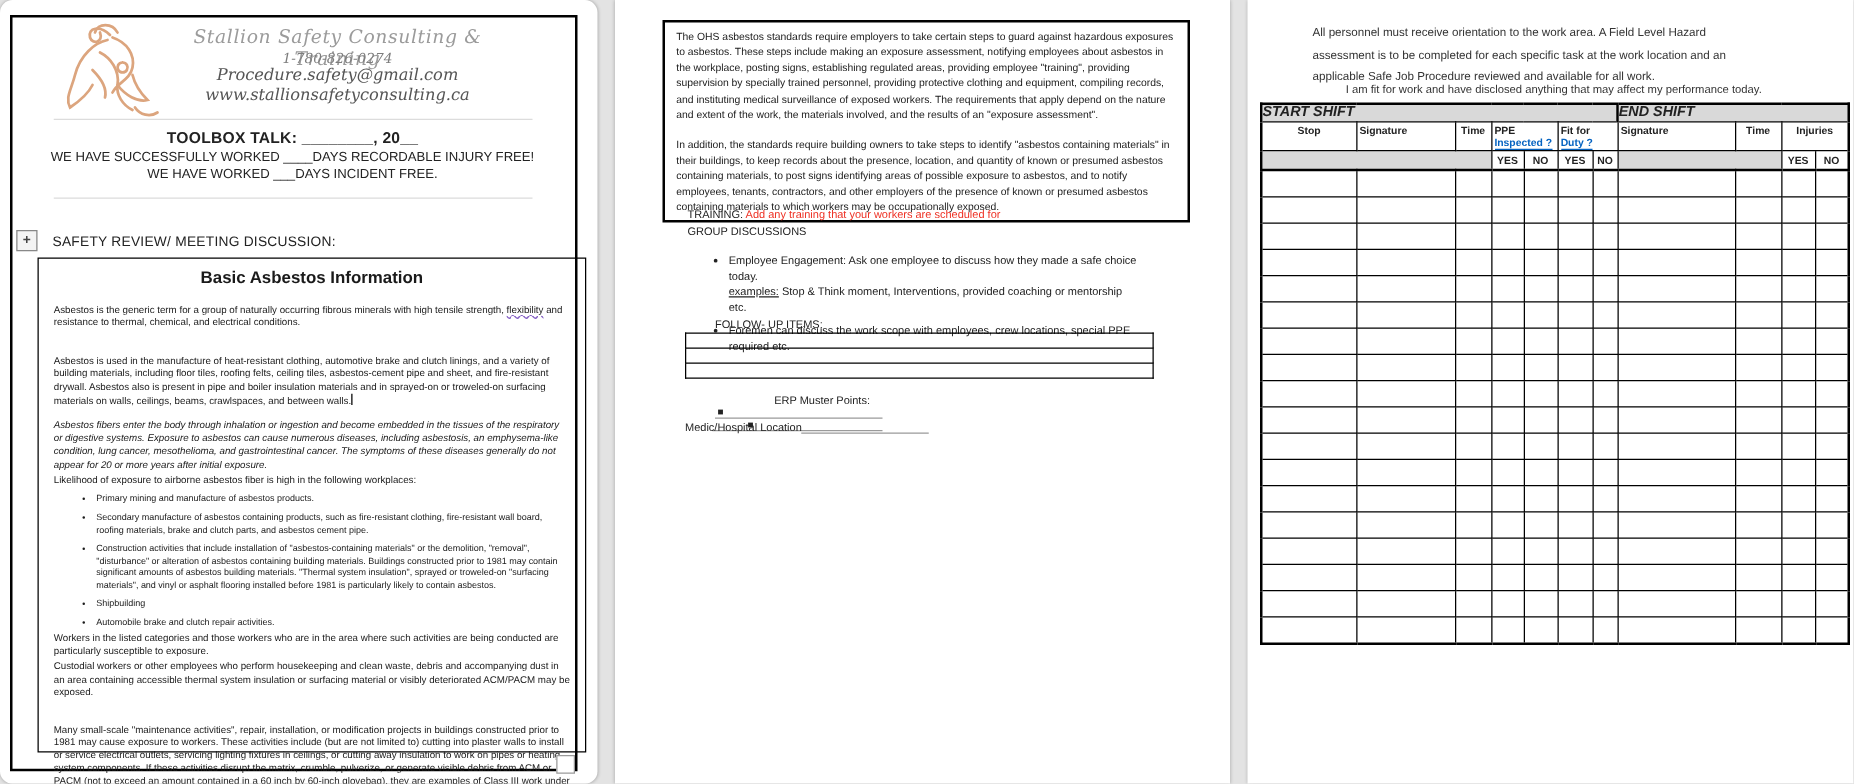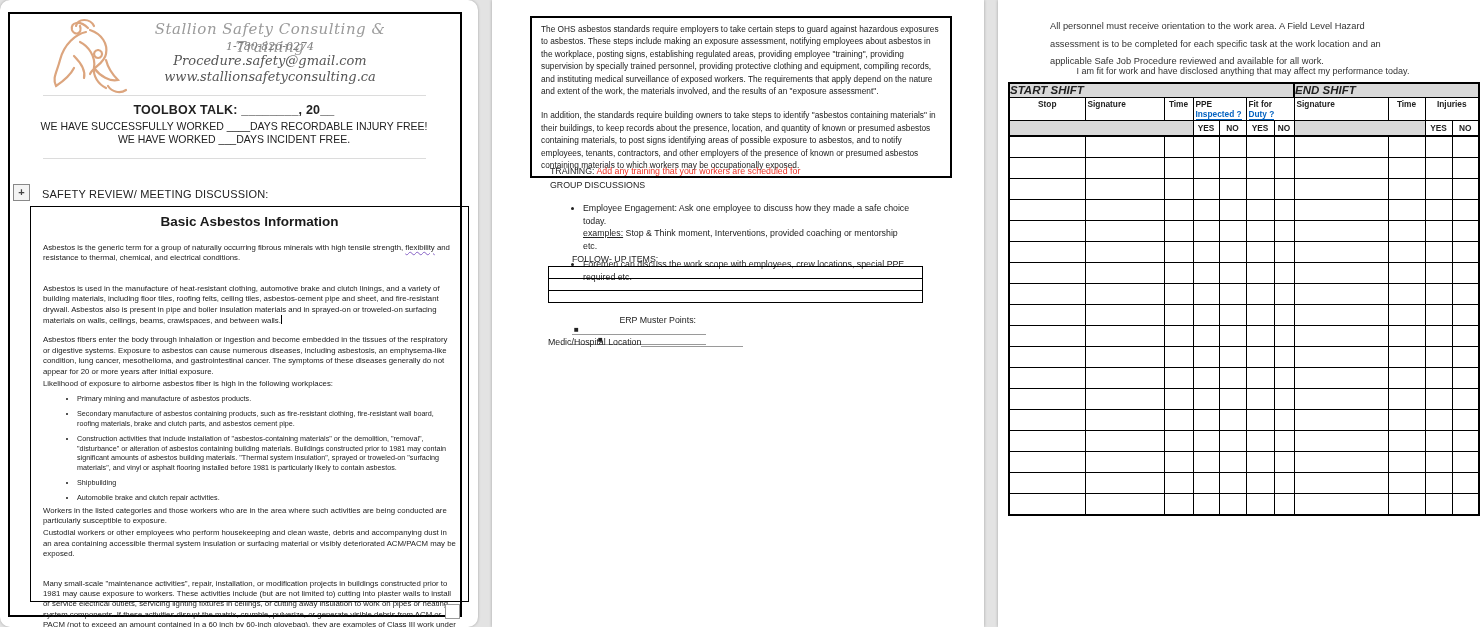--- a/index.html
+++ b/index.html
@@ -26,21 +26,21 @@
   .tbx.l2{top:133px;font-size:10.5px;}
   .move-handle{position:absolute;left:13px;top:184px;width:15px;height:15px;border:1px solid #888;
        background:#f4f4f4;color:#444;font-size:11px;font-weight:bold;line-height:14px;text-align:center;cursor:move;}
   .sec-label{position:absolute;left:42px;top:188px;font-size:11px;letter-spacing:.2px;text-align:right;}
   .abox{position:absolute;left:30px;top:206px;width:413px;height:394px;border:1.5px solid #000;
         padding:0 12px;box-sizing:content-box;font-size:7.8px;line-height:10.4px;color:#1a1a1a;}
   .abox h2{margin:7px 0 0 0;text-align:center;font-size:13.5px;line-height:16px;}
   .abox p{margin:0;}
   .abox .p1{margin-top:13px;}
   .abox .p2{margin-top:20px;}
-  .abox .p3{margin-top:9px;}
+  .abox .p3{margin-top:9px;font-style:italic;}
   .abox .p4{margin-top:2px;}
   .abox ul{margin:3px 0 0 0;padding-left:34px;font-size:7.2px;line-height:9.8px;}
   .abox li{margin-top:5px;}
   .abox .p5{margin-top:3px;}
   .abox .p6{margin-top:2px;}
   .abox .p7{margin-top:19px;}
   .sq{ text-decoration:underline;text-decoration-style:wavy;text-decoration-color:#8661c5;
        text-decoration-thickness:1px;}
   .caret{display:inline-block;width:1px;height:9px;background:#000;vertical-align:-1px;}
   .resize-handle{position:absolute;left:445px;top:604px;width:13px;height:13px;background:#fff;border:1px solid #9a9a9a;}

